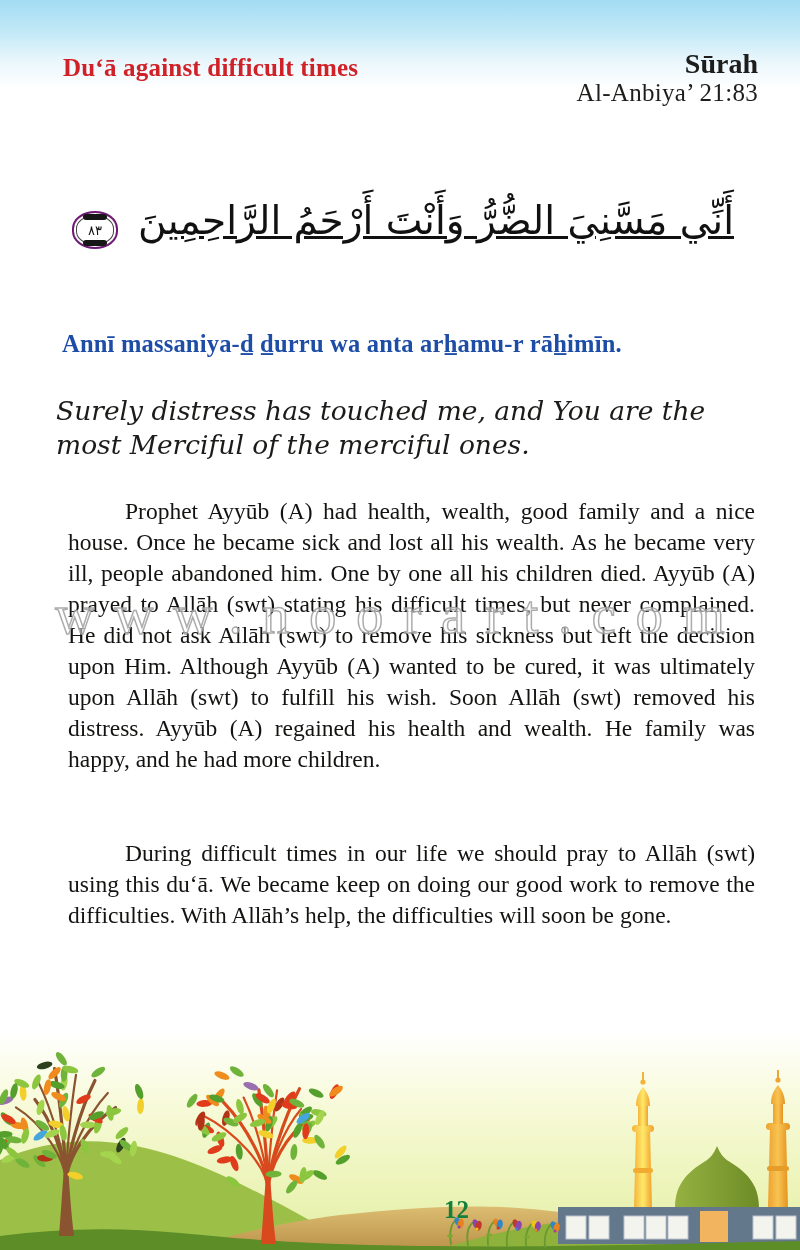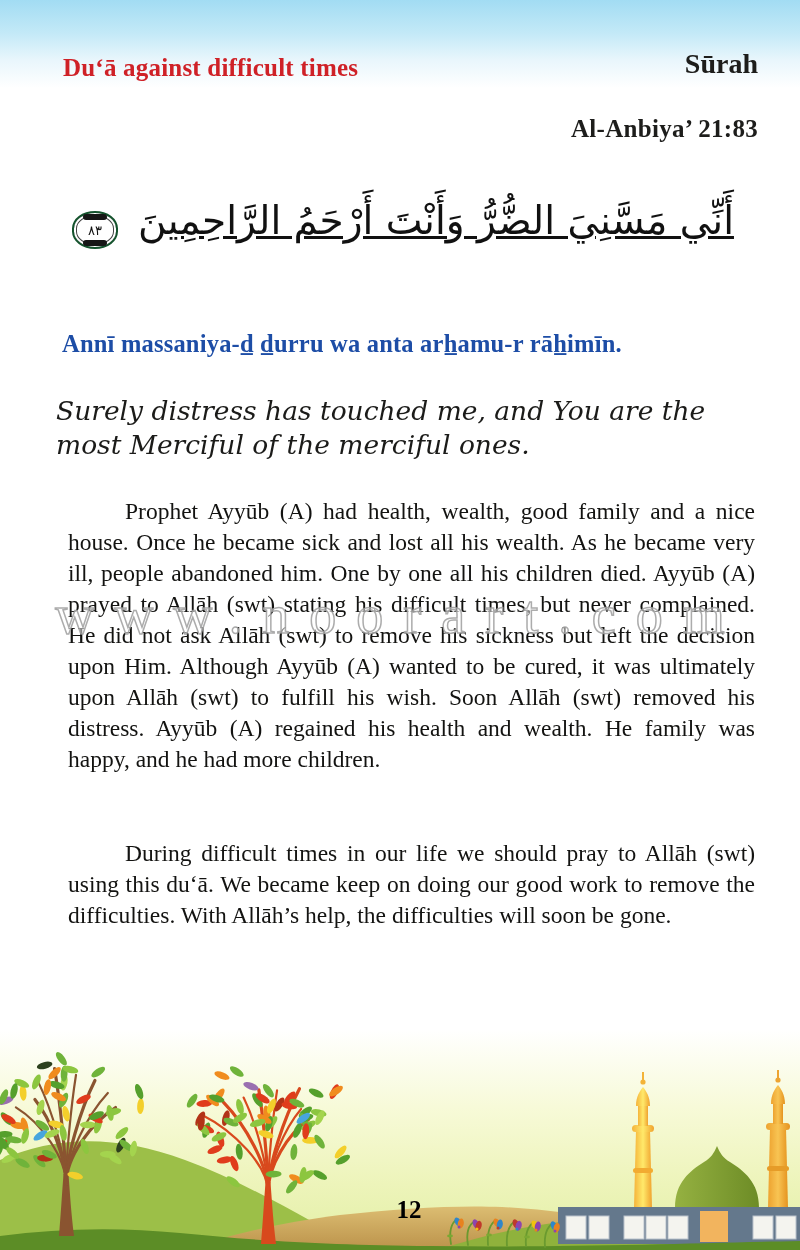--- a/index.html
+++ b/index.html
@@ -14,32 +14,32 @@
     background:linear-gradient(180deg,#a2dcf3 0%, #c3e9f7 30%, #e9f6fc 55%, #ffffff 80%);
   }
   .page-title {
     position:absolute; left:63px; top:54px;
     font-size:25px; font-weight:bold; color:#cf2127; letter-spacing:.2px;
   }
   .surah-block {
     position:absolute; right:42px; top:48px; text-align:right; color:#1d1d1b; line-height:1.12;
   }
   .surah-label { font-size:28px; font-weight:600; }
-  .surah-ref   { font-size:25px; font-weight:bold; letter-spacing:.3px;margin-top:36px; }
+  .surah-ref   { font-size:25px; font-weight:normal; letter-spacing:.3px; }
   .verse-row {
     position:absolute; left:0; right:0; top:168px; height:110px;
     direction:rtl; text-align:center; color:#111;
   }
   .arabic-text {
     font-family:"DejaVu Sans", sans-serif;
     font-size:39px; line-height:105px; letter-spacing:1px;text-decoration:underline;
   }
   .ayah-badge {
     position:relative; display:inline-block; width:46px; height:38px;
-    border:2px solid #14532d; border-radius:50% / 46%;
+    border:2px solid #701a75; border-radius:50% / 46%;
     vertical-align:middle; margin-left:6px; margin-right:16px;
     box-shadow:inset 0 0 0 2px #ffffff, inset 0 0 0 3px #444;
   }
   .ayah-badge::before, .ayah-badge::after {
     content:""; position:absolute; left:9px; right:9px; height:6px;
     background:#161616; border-radius:3px;
   }
   .ayah-badge::before { top:1px; }
   .ayah-badge::after  { bottom:1px; }
   .ayah-num {
@@ -64,22 +64,22 @@
   .para-2 { top:838px; }
   .watermark {
     position:absolute; left:-20px; right:-20px; top:584px; z-index:5;
     text-align:center; white-space:nowrap; pointer-events:none;
     font-size:54px; letter-spacing:20px;
     color:rgba(255,255,255,.5);
     -webkit-text-stroke:1.5px rgba(158,158,158,.85);
   }
   .footer-art { position:absolute; left:0; bottom:0; width:800px; height:220px; display:block; }
   .page-number {
-    position:absolute; left:349px; top:1196px; width:120px; text-align:center;
-    font-size:25px; font-weight:bold; color:#000000; z-index:6;
+    position:absolute; left:349px; top:1196px; width:120px; text-align:right;
+    font-size:25px; font-weight:bold; color:#15803d; z-index:6;
   }
 </style>
 </head>
 <body>
 
 <div class="page">
 
   <div class="sky"></div>
 
   <div class="page-title">Du‘ā against difficult times</div>

